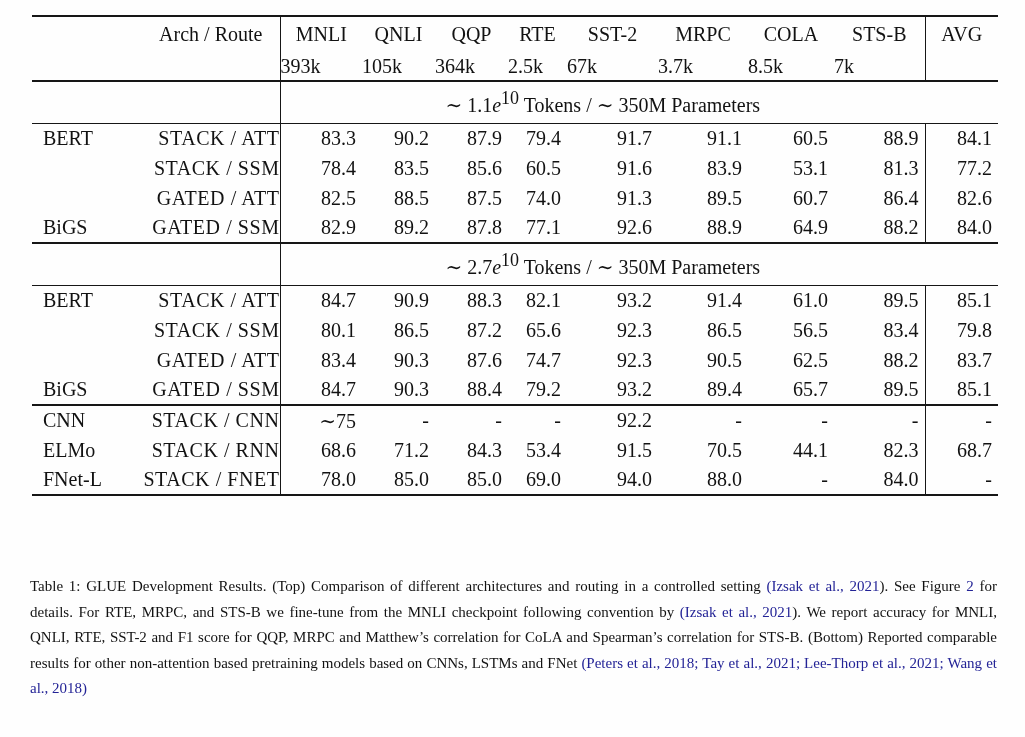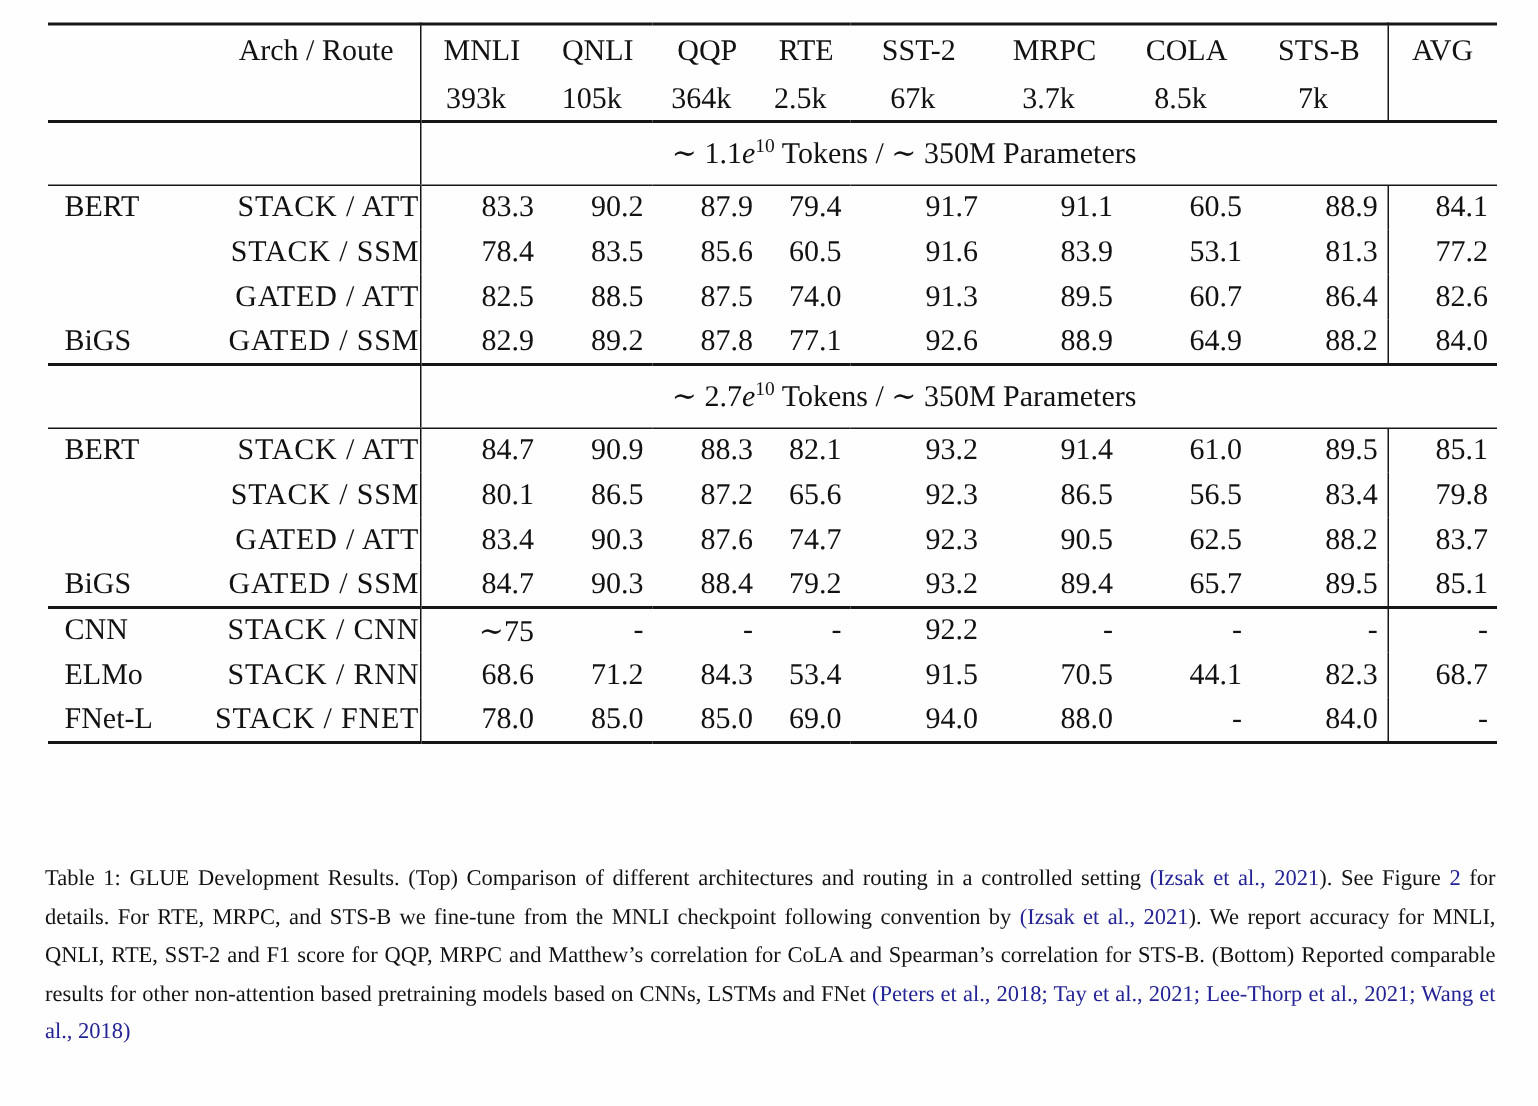--- a/index.html
+++ b/index.html
@@ -20,26 +20,26 @@
 
   .n  { text-align:right; padding-right:6px !important; }
   .v  { border-left:1.3px solid #161616; }
   .mdl { padding-left:11px !important; }
   .rt  { text-align:right; font-size:14.5px; letter-spacing:0.55px; }
 
   tr.h1 { height:36px; }
   tr.h1 .th { text-align:center; }
   tr.h2 { height:29px; }
   tr.h2 td { border-bottom:2px solid #161616; }
-  tr.h2 .ts { text-align:center; padding-right:8px !important; }
+  tr.h2 .ts { text-align:left; padding-right:8px !important; }
 
   tr.tt { height:42px; }
   tr.tt td { border-bottom:1.2px solid #161616; }
   .title { text-align:center; }
-  .title sup { font-size:13px; }
+  .title sup { font-size:18px; }
   .ital { font-style:italic; }
 
   tr.dr { height:30px; }
   tbody.b1 tr.dr:last-child td,
   tbody.b2 tr.dr:last-child td { border-bottom:2px solid #161616;margin-top:32px; }
   tbody.b3 tr.dr:last-child td { border-bottom:2.6px solid #161616; }
 
   .caption {
     position:absolute; left:30px; top:574px; width:967px;
     font-size:15px; line-height:25.5px; text-align:justify; color:#121212;

